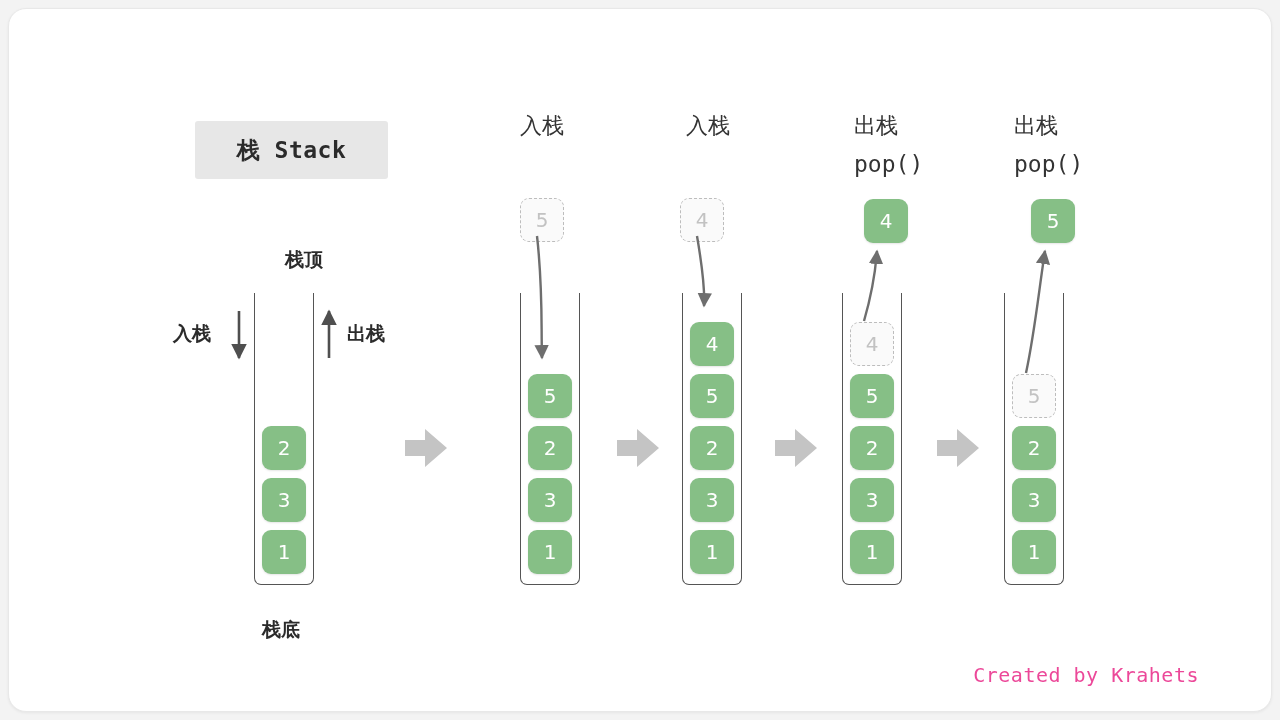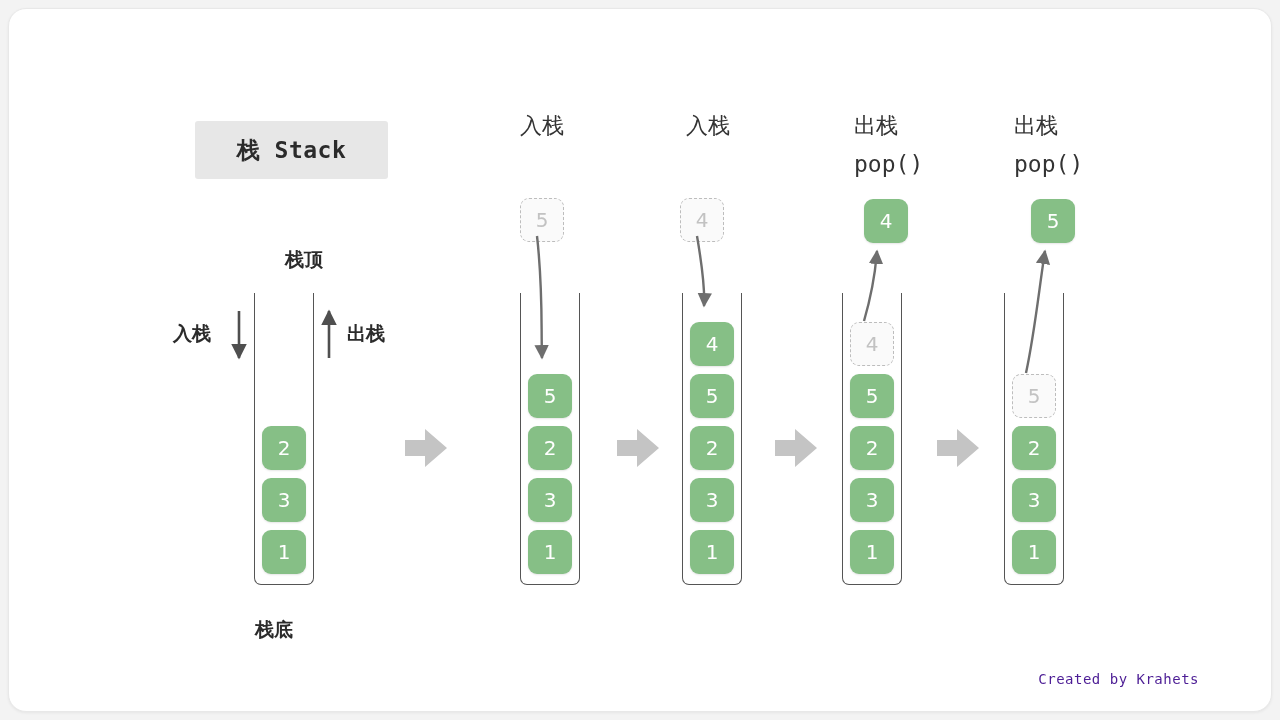--- a/index.html
+++ b/index.html
@@ -123,36 +123,36 @@
     width: 1264px; height: 704px;
     pointer-events: none;
   }
 
   
   .credit {
     position: absolute;
     right: 72px;
     bottom: 24px;
     font-family: "DejaVu Sans Mono", "Liberation Mono", monospace;
-    font-size: 14px;
-    color: #4c1d95;
+    font-size: 20px;
+    color: #ec4899;
     letter-spacing: 0.5px;
     white-space: nowrap;
   }
 </style>
 </head>
 <body>
 
 <div id="canvas">
   <div class="card">
 
     <div class="title-badge">栈 Stack</div>
 
     <div class="cn-label" style="left:253px; top:238px;margin-left:23px;">栈顶</div>
-    <div class="cn-label" style="left:246px; top:608px;">栈底</div>
+    <div class="cn-label" style="left:253px; top:608px;">栈底</div>
     <div class="cn-label" style="left:164px; top:312px;">入栈</div>
     <div class="cn-label" style="left:338px; top:312px;">出栈</div>
 
     <div class="col-header" style="left:511px; top:98px;">
       <div class="cn">入栈</div>
     </div>
 
     <div class="col-header" style="left:677px; top:98px;">
       <div class="cn">入栈</div>
     </div>

